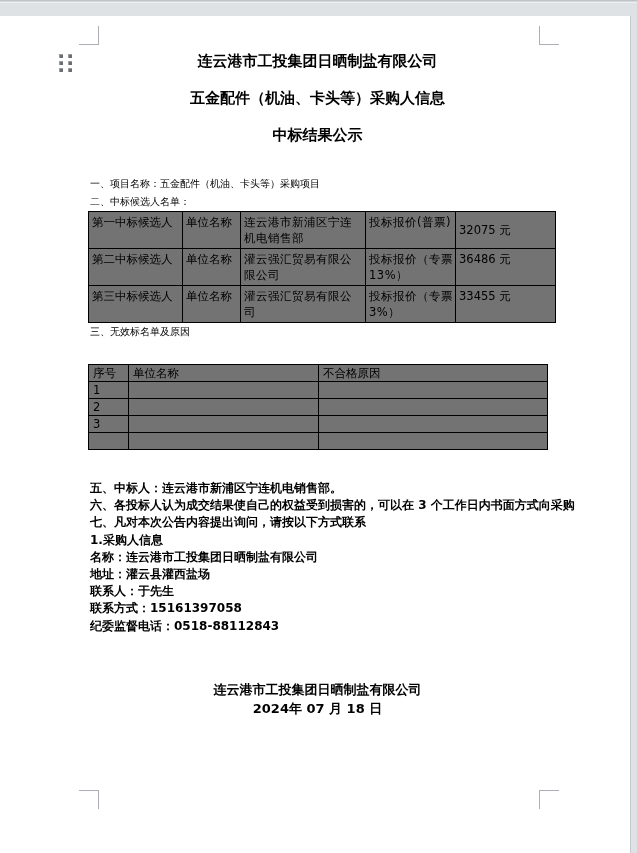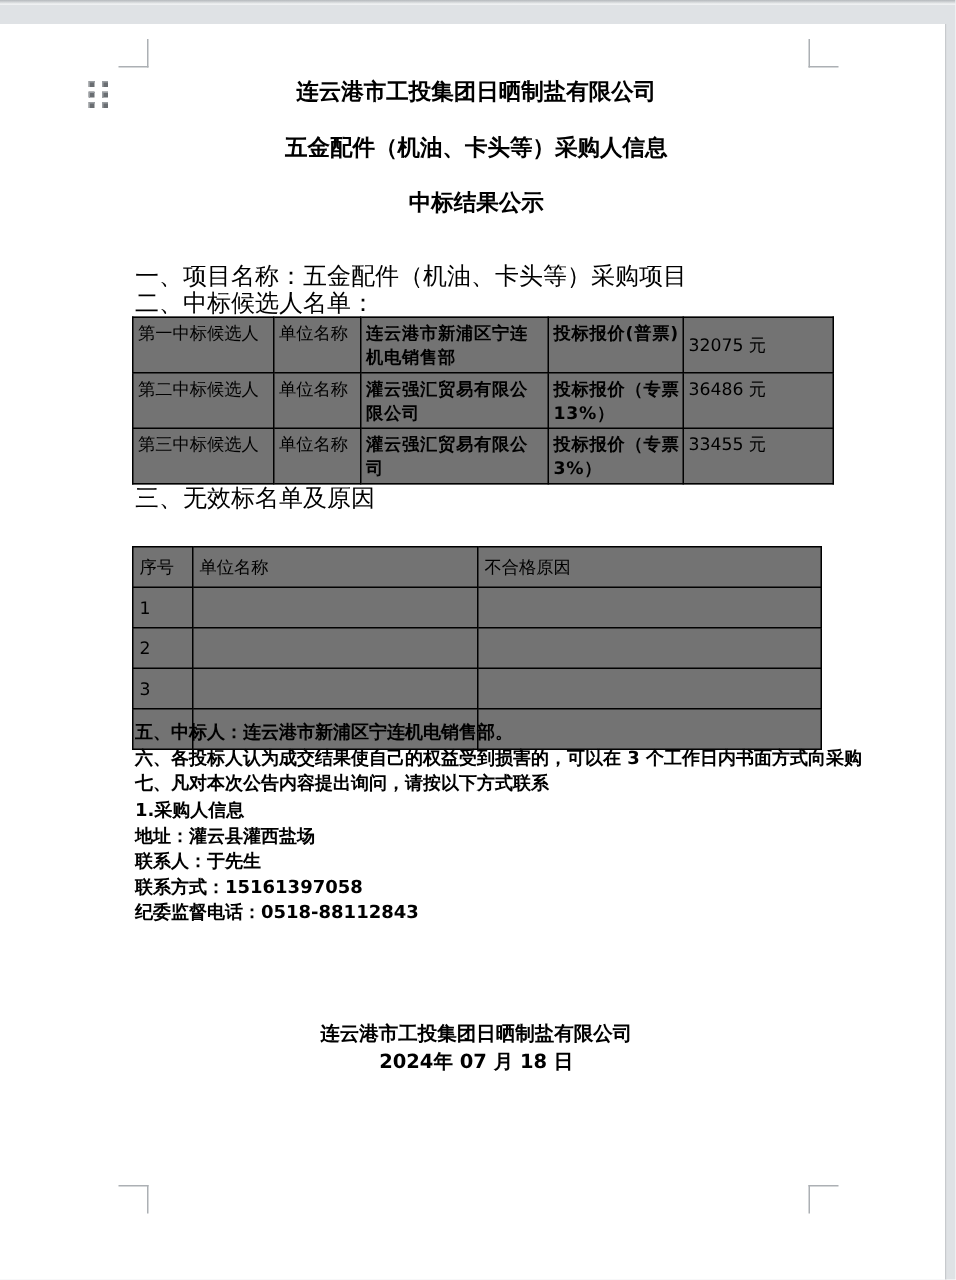--- a/index.html
+++ b/index.html
@@ -40,36 +40,36 @@
     column-gap: 5px; row-gap: 3px;
     cursor: grab;
   }
   .dots span { width: 4px; height: 4px; background: #6a6e72; box-shadow: inset 1px 1px 0 #9a9ea2; }
 
   .titles {
     position: absolute; left: 96px; top: 27px; width: 443px;
     text-align: center; font-weight: bold; font-size: 15px; line-height: 37px;
     white-space: nowrap;
   }
-  .bodyline { position: absolute; left: 90px; font-size: 16px; line-height: 17px; white-space: nowrap; }
+  .bodyline { position: absolute; left: 90px; font-size: 10px; line-height: 17px; white-space: nowrap; }
   .s1 { top: 159px; }
   .s2 { top: 177px; }
   .s3 { top: 307px; }
 
   table { border-collapse: collapse; table-layout: fixed; position: absolute; left: 88px; background: #737373; }
   td, th { border: 1px solid #000; font-weight: normal; text-align: left; overflow: hidden; }
 
   .tbl-candidates { top: 195px; width: 467px; font-size: 11.5px; }
   .tbl-candidates tr { height: 36px; }
   .tbl-candidates td { vertical-align: top; padding: 2px 3px; line-height: 16px; }
-  .tbl-candidates .line { white-space: nowrap; letter-spacing: 0.5px; font-weight: bold; }
+  .tbl-candidates .line { white-space: nowrap; letter-spacing: 0.5px; }
   .price-mid { vertical-align: middle !important; }
 
   .tbl-invalid { top: 348px; width: 459px; font-size: 11.5px; }
-  .tbl-invalid tr { height: 27px; padding-left: 12px; }
+  .tbl-invalid tr { height: 17px; padding-left: 12px; }
   .tbl-invalid td { padding: 0 4px; line-height: 15px; vertical-align: middle; white-space: nowrap; }
 
   .paras { position: absolute; left: 90px; top: 464px; font-size: 12px; line-height: 17.2px; font-weight: bold; }
   .paras div { white-space: nowrap; }
 
   .footer {
     position: absolute; left: 96px; top: 664px; width: 443px;
     text-align: center; font-weight: bold; font-size: 13px; line-height: 19px;
     white-space: nowrap;
   }
@@ -188,20 +188,21 @@
         <td></td>
       </tr>
     </tbody>
   </table>
 
   <div class="paras">
     <div>五、中标人：连云港市新浦区宁连机电销售部。</div>
     <div>六、各投标人认为成交结果使自己的权益受到损害的，可以在 3 个工作日内书面方式向采购</div>
     <div>七、凡对本次公告内容提出询问，请按以下方式联系</div>
     <div>1.采购人信息</div>
+    <div>名称：连云港市工投集团日晒制盐有限公司</div>
     <div>地址：灌云县灌西盐场</div>
     <div>联系人：于先生</div>
     <div>联系方式：15161397058</div>
     <div>纪委监督电话：0518-88112843</div>
   </div>
 
   <div class="footer">
     <div>连云港市工投集团日晒制盐有限公司</div>
     <div>2024年 07 月 18 日</div>
   </div>

